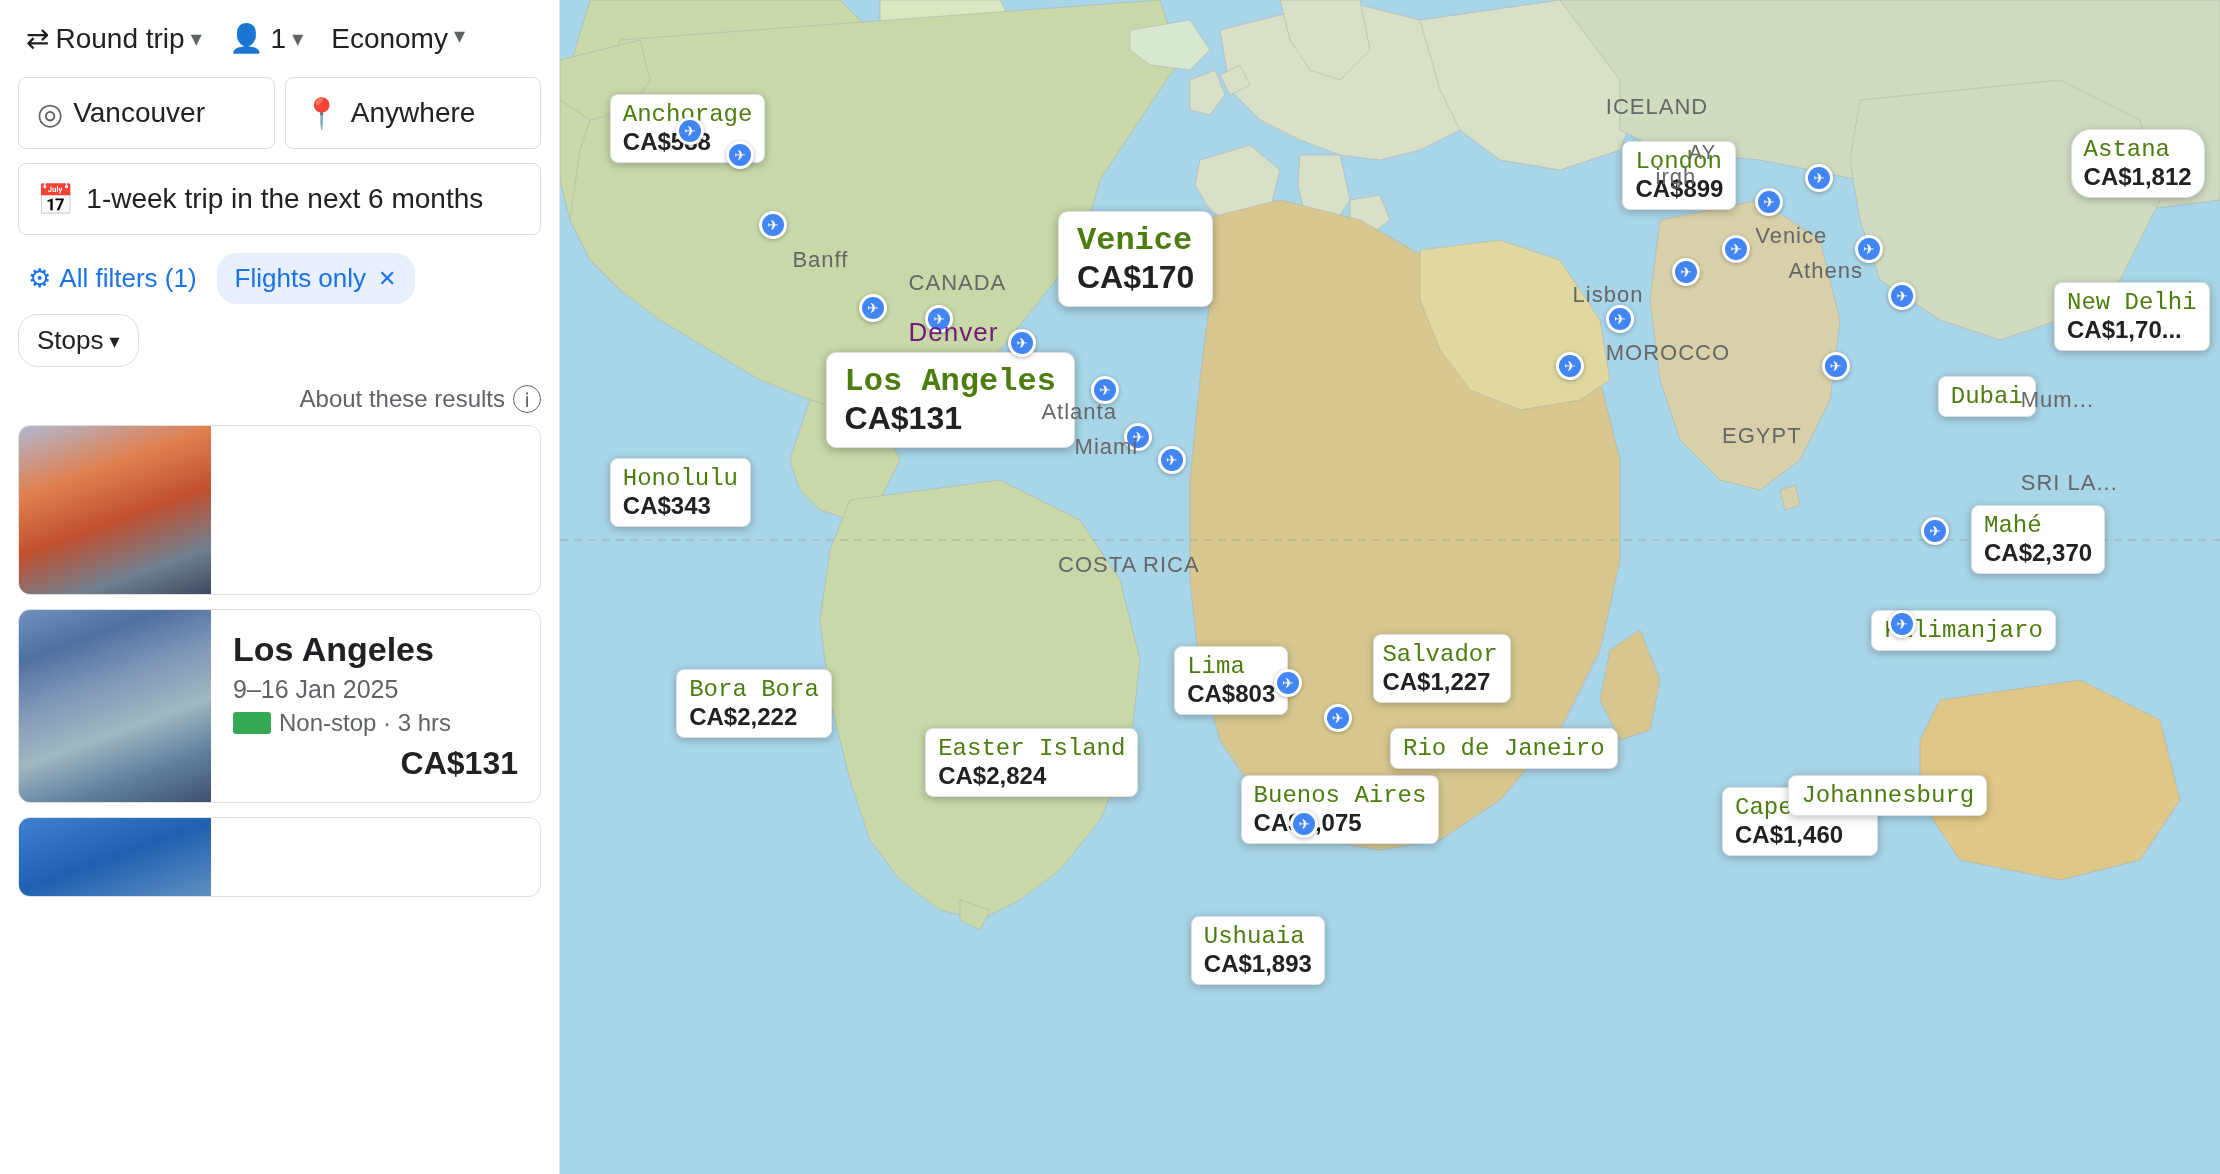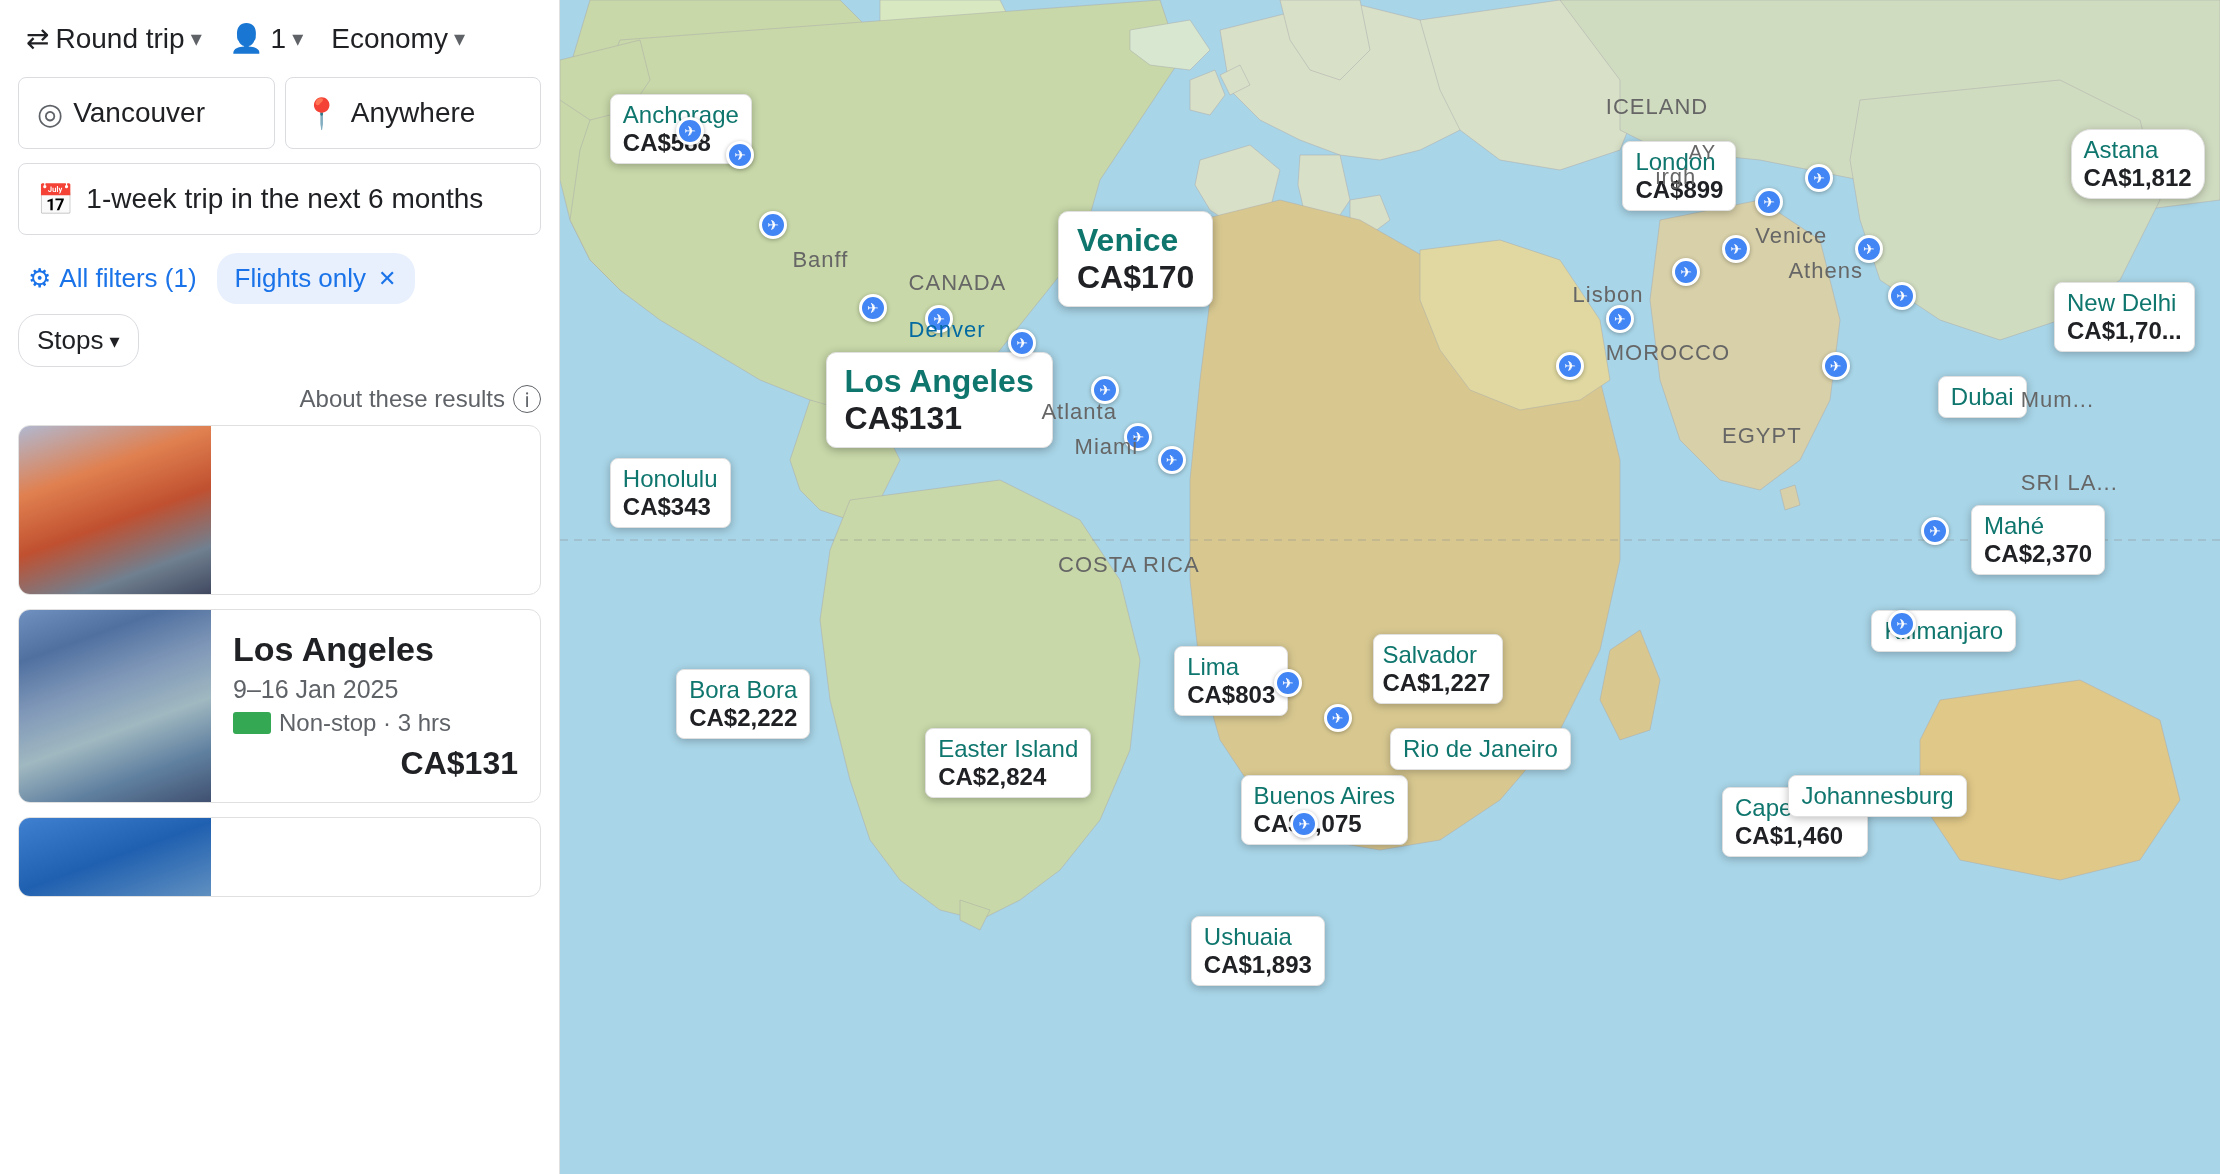--- a/index.html
+++ b/index.html
@@ -47,21 +47,20 @@
       background: none;
       font-size: 28px;
       color: #202124;
       cursor: pointer;
       padding: 4px 8px;
       border-radius: 4px;
     }
 
     .class-btn {
       display: flex;
-      align-items: center;
       gap: 6px;
       border: none;
       background: none;
       font-size: 28px;
       color: #202124;
       cursor: pointer;
       padding: 4px 8px;
       border-radius: 4px;
     }
 
@@ -270,21 +269,21 @@
     .price-marker {
       position: absolute;
       background: #fff;
       border-radius: 8px;
       padding: 6px 12px;
       box-shadow: 0 2px 8px rgba(0,0,0,0.25);
       cursor: pointer;
       white-space: nowrap;
       border: 1px solid #e0e0e0;
     }
-    .price-marker .city { font-size: 24px; font-weight: 500; color: #0f766e; }
+    .price-marker .city { font-size: 24px; font-weight: 500; color: #4d7c0f; font-family: Liberation Mono, monospace; }
     .price-marker .price { font-size: 24px; font-weight: 700; color: #202124; }
 
     .price-marker-lg {
       background: #fff;
       border-radius: 10px;
       padding: 10px 18px;
       box-shadow: 0 2px 10px rgba(0,0,0,0.3);
       border: 1px solid #e0e0e0;
     }
     .price-marker-lg .city { font-size: 32px; font-weight: 600; }
@@ -560,15 +559,15 @@
       <div style="position: absolute; left: 72%; top: 19%; color: rgb(102, 102, 102); font-size: 22px; font-weight: 500; letter-spacing: 1px; pointer-events: none;">Venice</div>
       <div style="position: absolute; left: 61%; top: 24%; color: rgb(102, 102, 102); font-size: 22px; font-weight: 500; letter-spacing: 1px; pointer-events: none;">Lisbon</div>
       <div style="position: absolute; left: 74%; top: 22%; color: rgb(102, 102, 102); font-size: 22px; font-weight: 500; letter-spacing: 1px; pointer-events: none;">Athens</div>
       <div style="position: absolute; left: 29%; top: 34%; color: rgb(102, 102, 102); font-size: 22px; font-weight: 500; letter-spacing: 1px; pointer-events: none;">Atlanta</div>
       <div style="position: absolute; left: 31%; top: 37%; color: rgb(102, 102, 102); font-size: 22px; font-weight: 500; letter-spacing: 1px; pointer-events: none;">Miami</div>
       <div style="position: absolute; left: 14%; top: 21%; color: rgb(102, 102, 102); font-size: 22px; font-weight: 500; letter-spacing: 1px; pointer-events: none;">Banff</div>
       <div style="position: absolute; left: 68%; top: 12%; color: rgb(102, 102, 102); font-size: 20px; font-weight: 500; letter-spacing: 1px; pointer-events: none;">AY</div>
       <div style="position: absolute; left: 66%; top: 14%; color: rgb(102, 102, 102); font-size: 22px; font-weight: 500; letter-spacing: 1px; pointer-events: none;">irgh</div>
       <div style="position: absolute; left: 88%; top: 40%; color: rgb(102, 102, 102); font-size: 22px; font-weight: 500; letter-spacing: 1px; pointer-events: none;">SRI LA...</div>
       <div style="position: absolute; left: 88%; top: 33%; color: rgb(102, 102, 102); font-size: 22px; font-weight: 500; letter-spacing: 1px; pointer-events: none;">Mum...</div>
-      <div style="position: absolute; left: 21%; top: 27%; color: #0369a1; font-size: 22px; font-weight: 500; letter-spacing: 1px; pointer-events: none; text-align: right;">Denver</div>
+      <div style="position: absolute; left: 21%; top: 27%; color: #701a75; font-size: 26px; font-weight: 500; letter-spacing: 1px; pointer-events: none; text-align: right;">Denver</div>
     </div>
 </div>
 
 </body></html>

